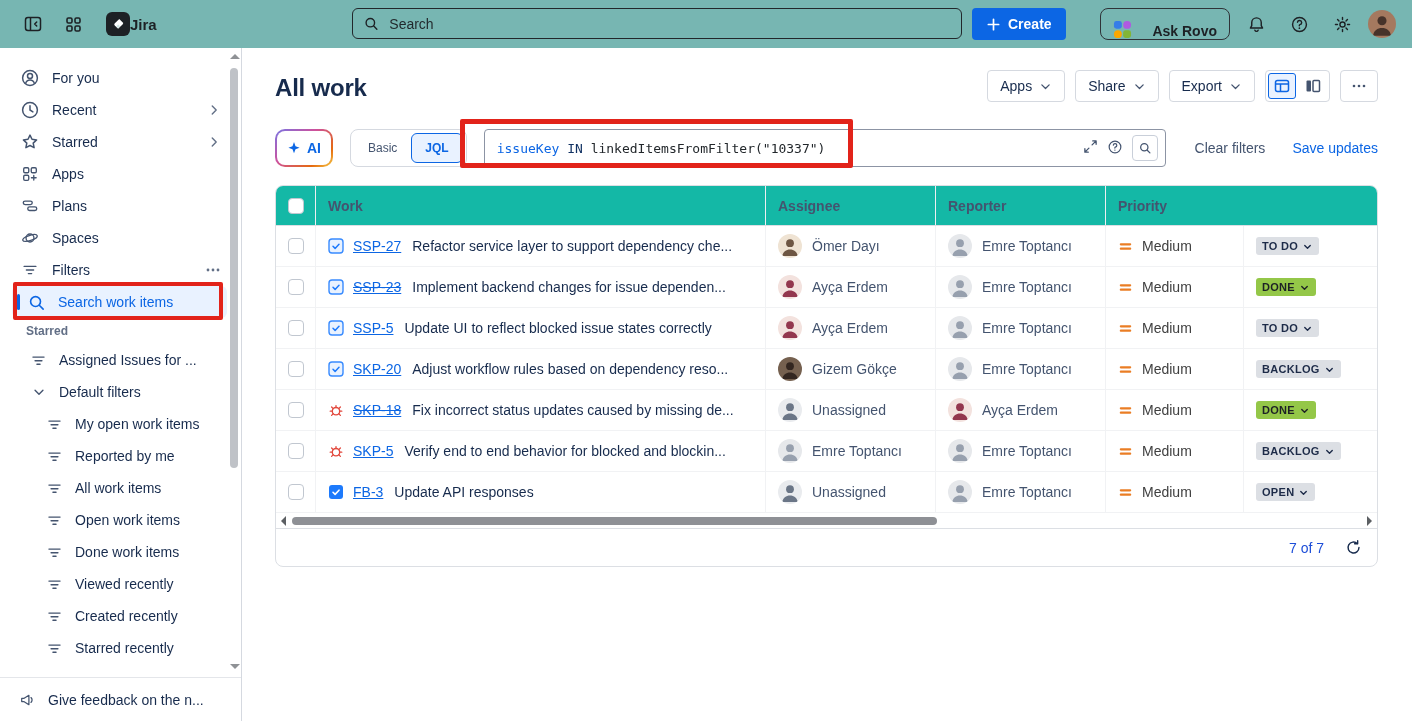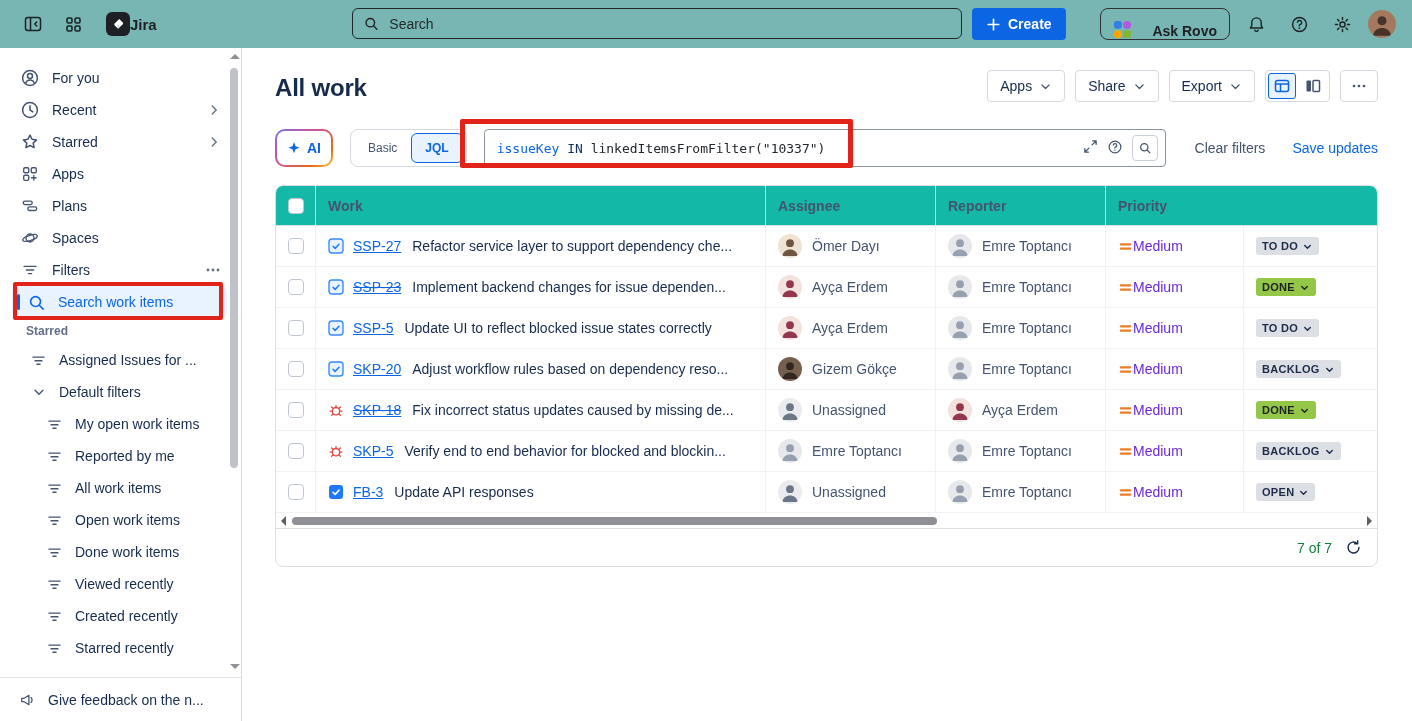--- a/index.html
+++ b/index.html
@@ -95,33 +95,33 @@
   .issue-key[data-state="done"]{text-decoration:underline line-through}
   .summary{color:#172B4D;white-space:nowrap;overflow:hidden;cursor:pointer;margin-left:2px}
   .c-person{gap:10px;color:#44546F}
   .avatar{width:24px;height:24px;border-radius:50%;flex:none;overflow:hidden;position:relative;background:#E4E6EA;color:#737E8E}
   .avatar[data-person="omer"]{background:#EFE3D3;color:#6E5643}
   .avatar[data-person="ayca"]{background:#F3E2DE;color:#93374E}
   .avatar[data-person="gizem"]{background:#75604F;color:#332620}
   .avatar[data-person="emre"]{background:#E6E8EB;color:#97A0AE}
   .avatar[data-person="unassigned"]{background:#E9EBEE;color:#6B7687}
   .pname{white-space:nowrap;overflow:hidden;text-overflow:ellipsis}
-  .c-priority{color:#6d28d9}
+  .c-priority{gap:9px;color:#404040}
   .badge{display:inline-flex;align-items:center;gap:4px;background:#DCDFE4;color:#1D2B48;border-radius:3px;padding:3px 6px;font-size:11px;font-weight:700;letter-spacing:.3px;cursor:pointer}
   .badge[data-tone="green"]{background:#94C748;color:#1D2125}
   .th-status{justify-content:space-between}
   .cols-btn{display:flex;align-items:center;color:#44546F;cursor:pointer}
 
   .hscroll{height:15px;display:flex;align-items:center;padding:0 5px;gap:3px;background:#fff}
   .harrow{width:0;height:0;border:5px solid transparent;flex:none}
   .harrow.left{border-right-color:#5c5f63;border-left-width:0}
   .harrow.right{border-left-color:#5c5f63;border-right-width:0}
   .htrack{flex:1;height:10px;position:relative}
   .hthumb{position:absolute;left:3px;top:1px;height:8px;width:60%;background:#8E9095;border-radius:4px;cursor:pointer}
-  .card-footer{height:38px;border-top:1px solid #DCDFE4;display:flex;align-items:center;justify-content:flex-end;gap:13px;padding:0 15px;color:#15803d}
+  .card-footer{height:38px;border-top:1px solid #DCDFE4;display:flex;align-items:center;justify-content:flex-end;gap:21px;padding:0 15px;color:#1d4ed8}
   .refresh-btn{display:flex;align-items:center;background:none;border:none;color:#172B4D;padding:0}
 
   
   .annotation{position:absolute;border:4px solid #E2231A;border-radius:2px;pointer-events:none;z-index:60}
   .anno-sidebar{left:13px;top:282px;width:210px;height:38px}
   .anno-jql{left:460px;top:119px;width:393px;height:49px;border-width:5px}
 </style>
 </head>
 <body>
 

